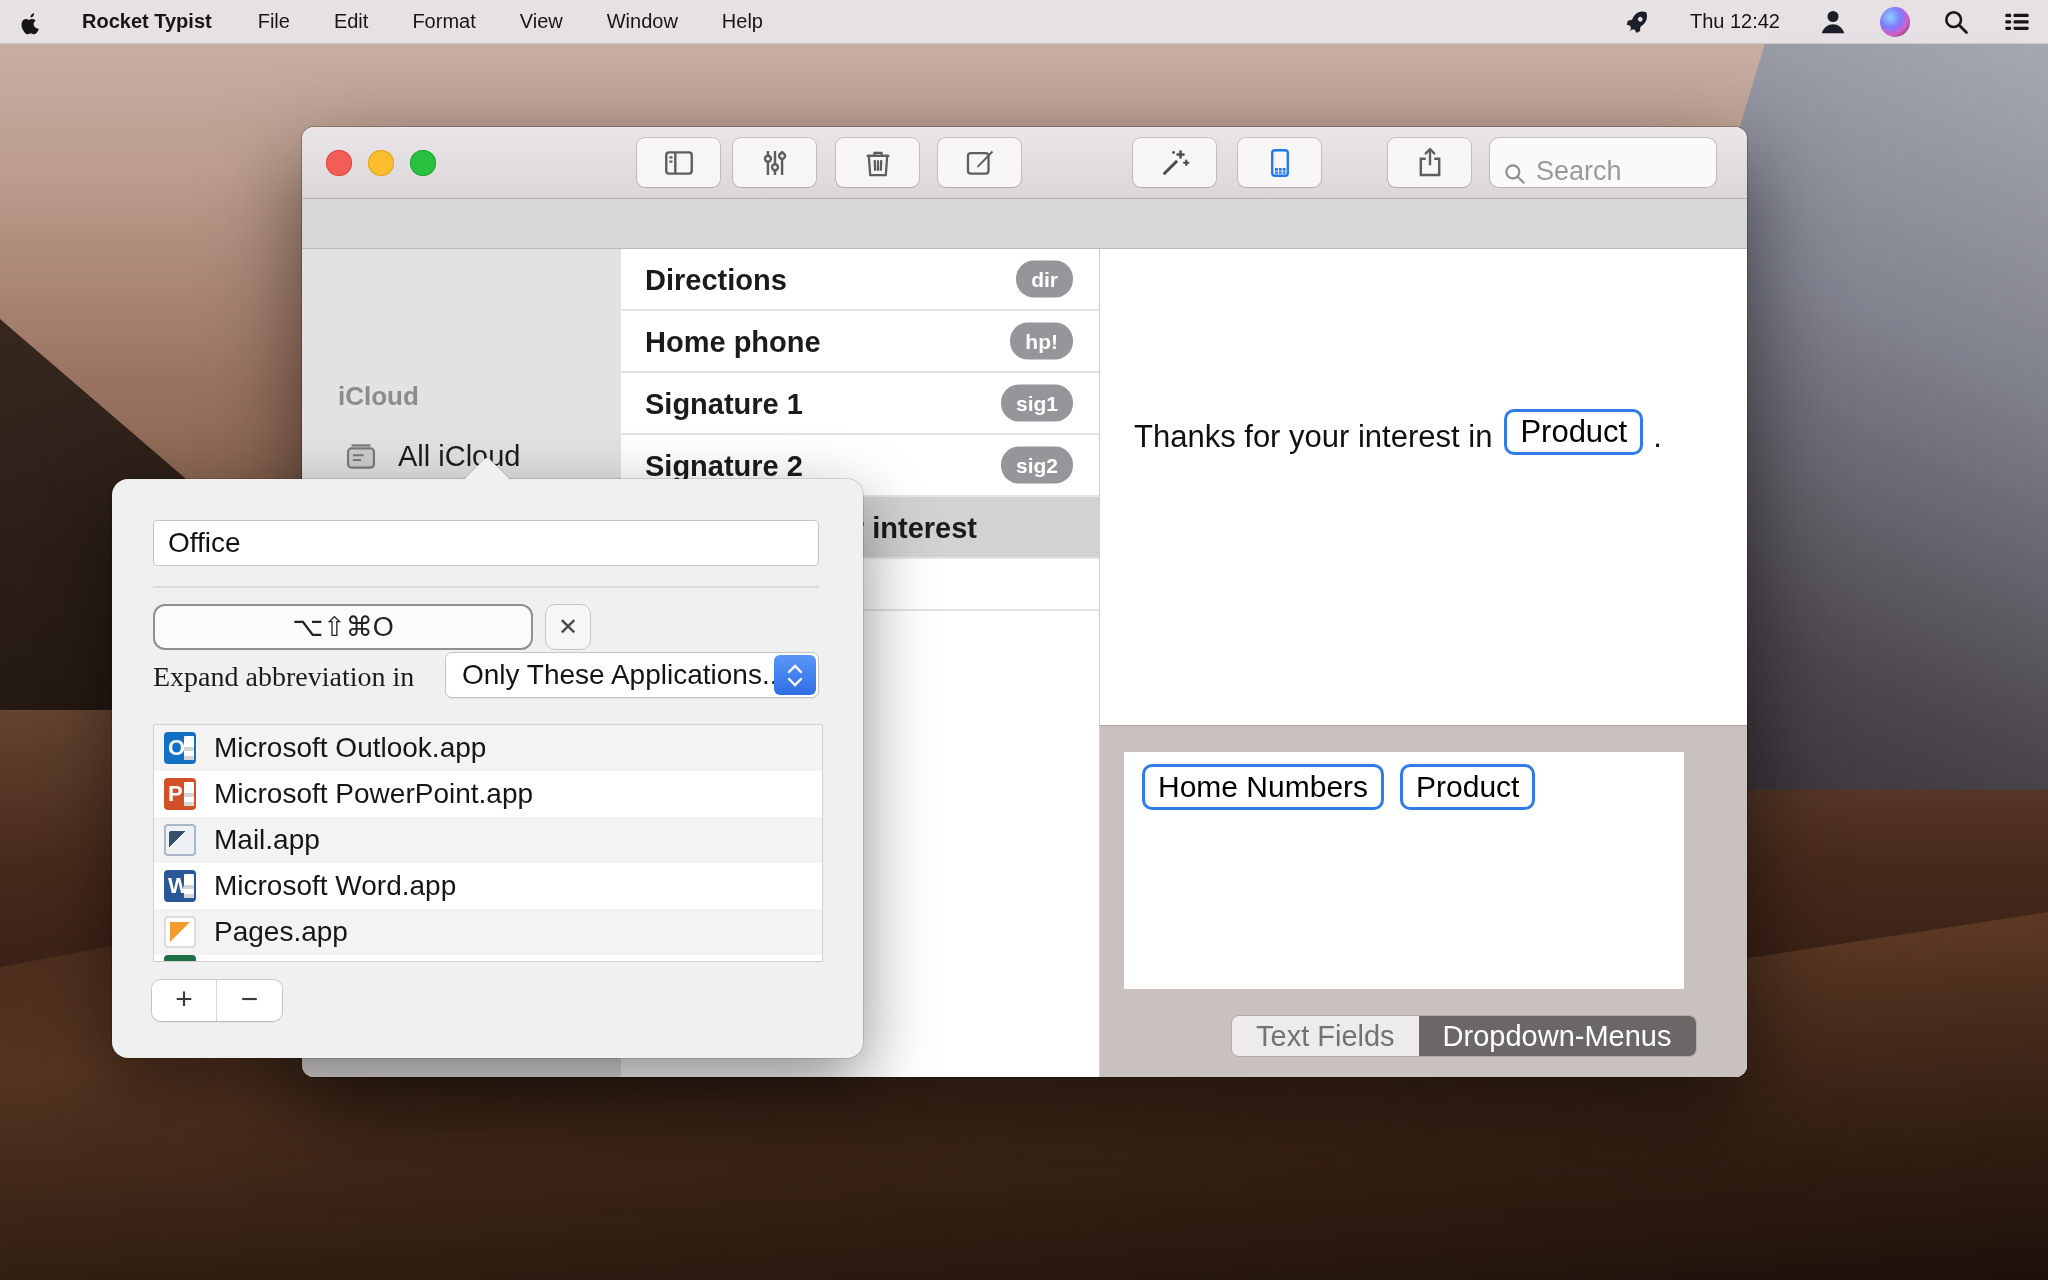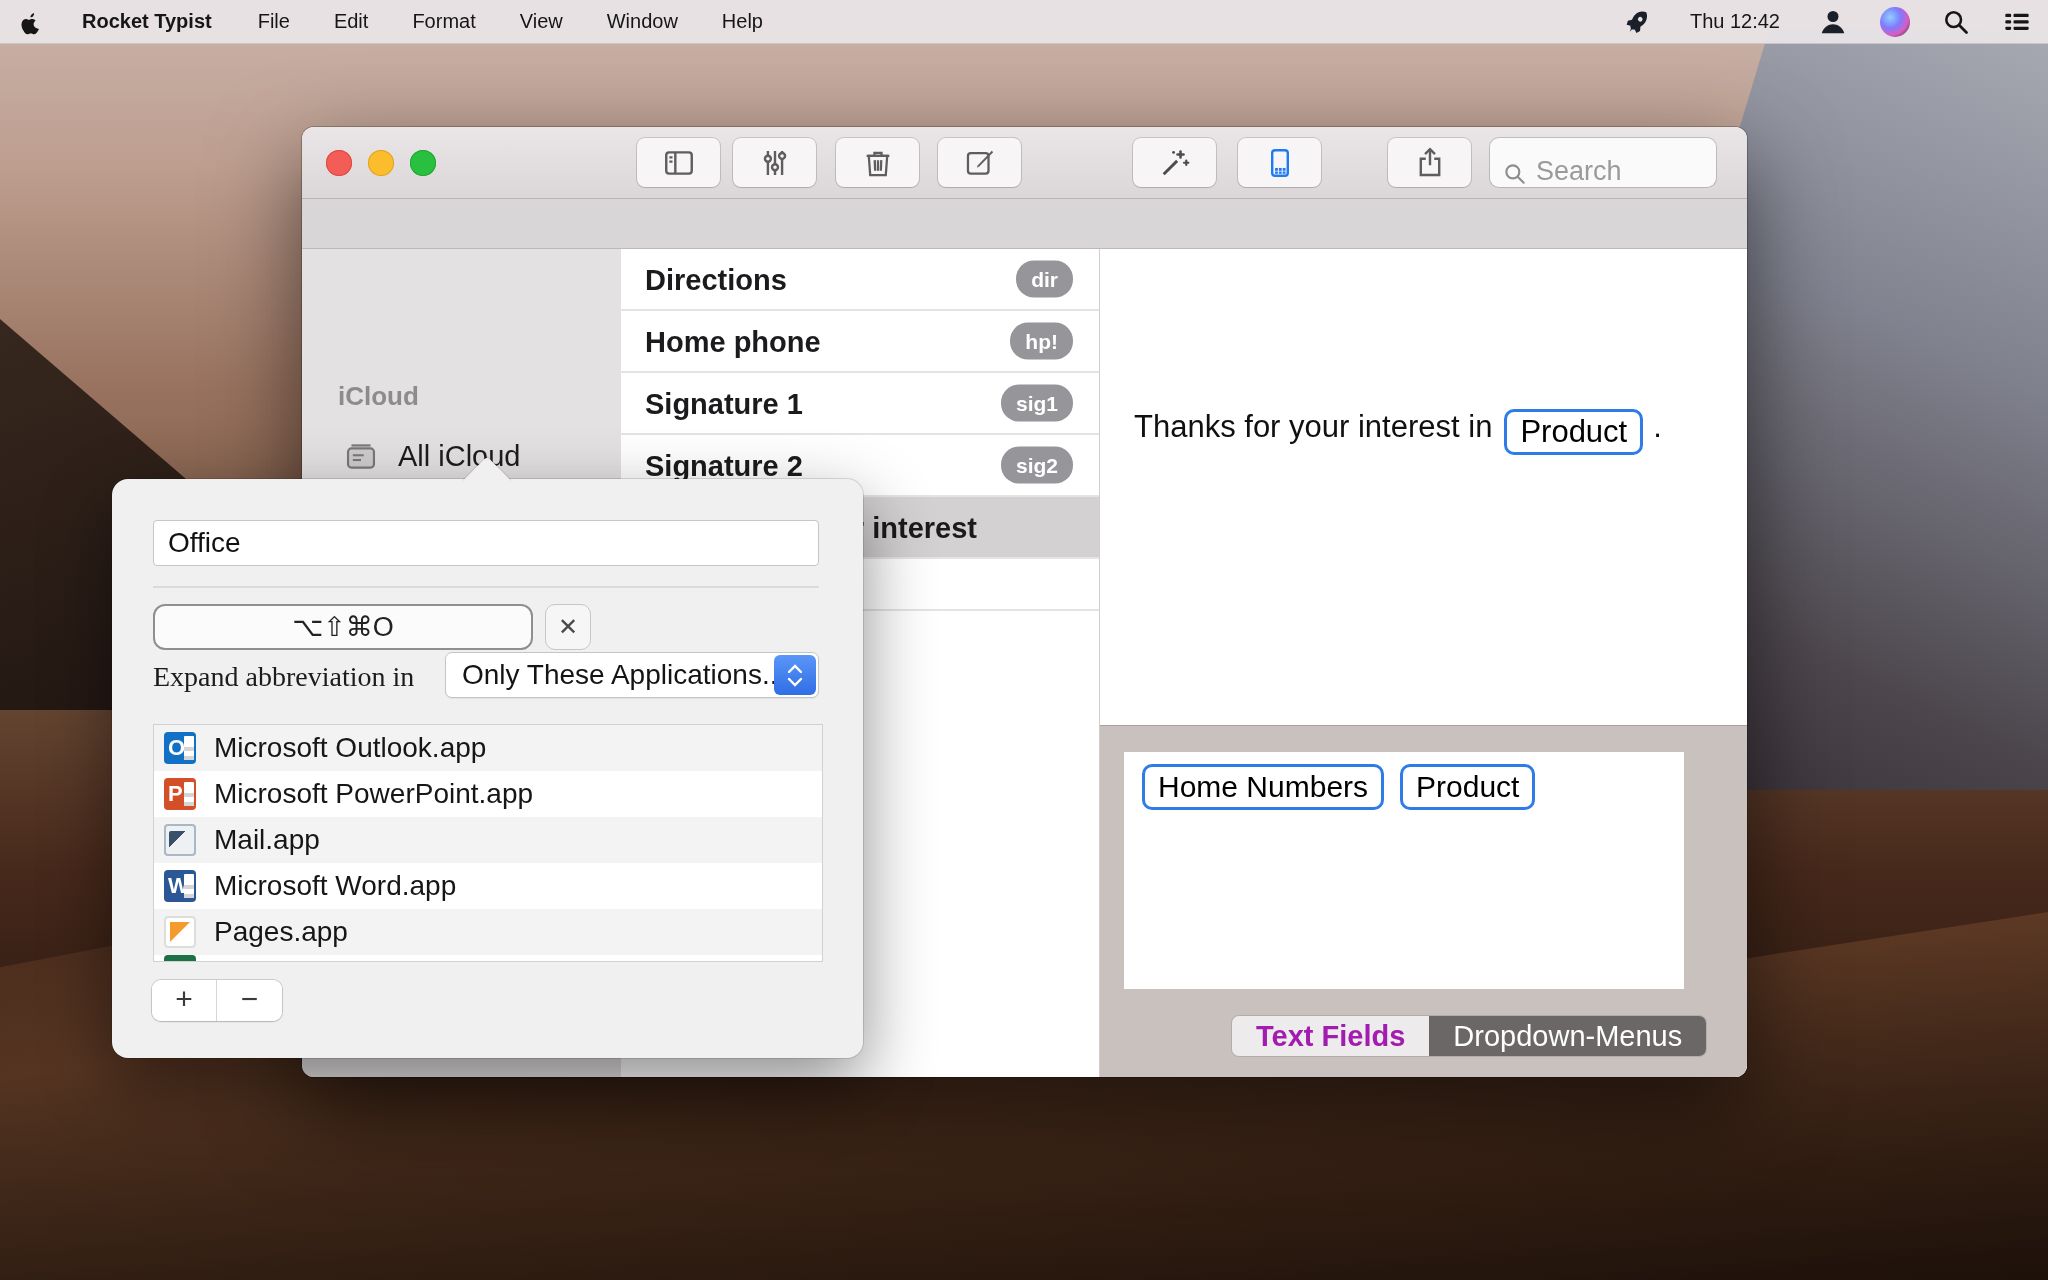--- a/index.html
+++ b/index.html
@@ -66,33 +66,33 @@
   .snip-row { position:relative; height:62px; line-height:62px; border-bottom:2px solid #e5e4e5;
     padding-left:24px; font-size:29px; font-weight:700; color:#1b1b1d; background:#fff; }
   .snip-row.selected { background:#d3d1d2; }
   .snip-row .badge { position:absolute; right:26px; top:50%; transform:translateY(-50%);
     background:#96959a; color:#fff; font-size:21px; font-weight:700; line-height:1;
     padding:8px 15px; border-radius:18px; }
   .snip-row.empty { height:52px; }
 
   #right-pane { position:absolute; left:798px; top:122px; right:0; bottom:0; background:#fff; }
   #preview-line { position:absolute; left:34px; top:160px; font-size:31px; color:#101010;
-    display:flex; align-items:flex-start; }
+    display:flex; align-items:flex-end; }
   .ptoken { display:inline-block; border:3px solid #2f7ce8; border-radius:10px;
     padding:2px 13px; margin:0 10px 0 12px; color:#000; background:#fff; }
   #bottom-panel { position:absolute; left:0; right:0; top:476px; bottom:0; background:#c8c1be;
     border-top:1px solid #aaa29f; }
   #placeholder-box { position:absolute; left:24px; top:26px; width:560px; height:237px; background:#fff; }
   #placeholder-box .tokens { position:absolute; left:18px; top:12px; display:flex; gap:16px; }
   .btoken { border:3px solid #2f7ce8; border-radius:10px; padding:3px 13px;
     font-size:30px; color:#000; background:#fff; }
   #segmented { position:absolute; left:132px; top:290px; height:40px; display:flex;
     border-radius:7px; overflow:hidden; box-shadow:0 0 0 1px rgba(0,0,0,.1); font-size:29px; }
   .seg { padding:0 24px; line-height:40px; }
-  .seg.light { background:#edebeb; color:#a21caf;font-weight:bold; }
+  .seg.light { background:#edebeb; color:#737373; }
   .seg.dark  { background:#6a6766; color:#fff; }
 
   
   #popover { position:absolute; left:112px; top:479px; width:751px; height:579px;
     background:#f1f0f0; border-radius:16px;
     box-shadow:0 26px 70px rgba(0,0,0,.45), 0 0 0 1px rgba(0,0,0,.12); }
   #popover-arrow { position:absolute; left:357px; top:-15px; width:36px; height:36px;
     background:#f1f0f0; transform:rotate(45deg); border-radius:4px;
     box-shadow:-1px -1px 0 rgba(0,0,0,.1); }
   #name-field { position:absolute; left:41px; top:41px; width:666px; height:46px;

